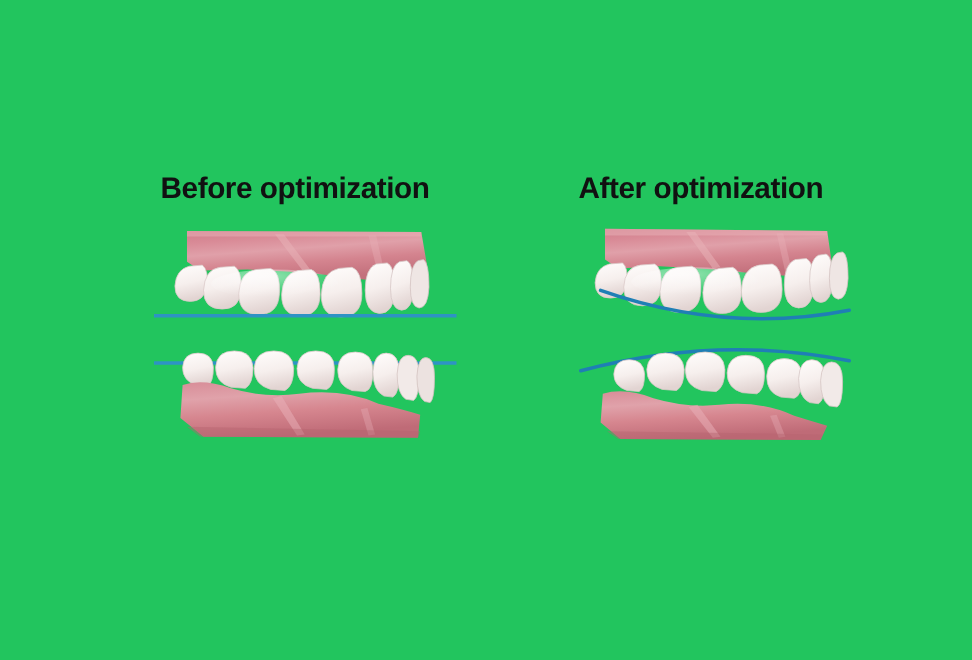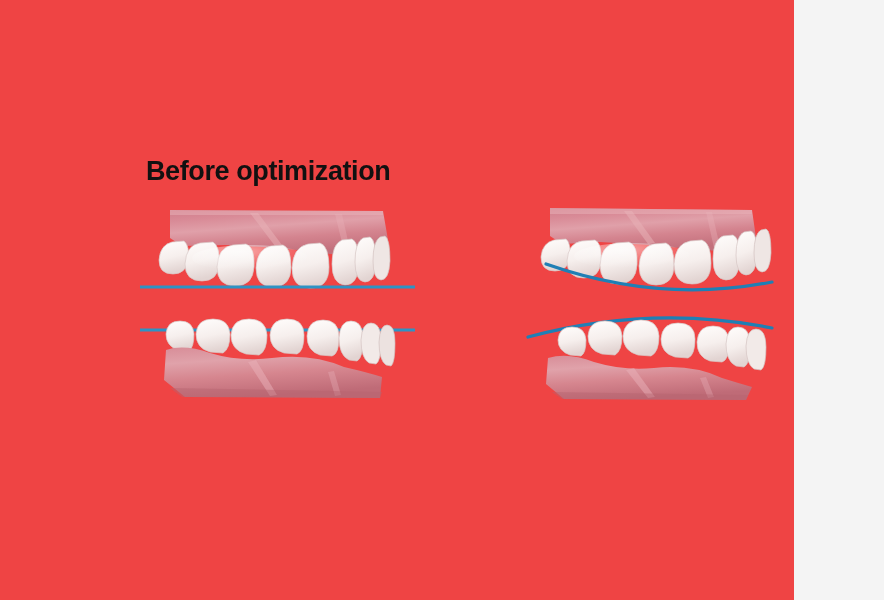--- a/index.html
+++ b/index.html
@@ -8,23 +8,23 @@
   }
   body {
     width: 884px;
     height: 600px;
     background: #f4f4f4;
     font-family: "Liberation Sans", sans-serif;
     overflow: hidden;
   }
   #stage {
     position: relative;
-    width: 794px;
+    width: 884px;
     height: 600px;
-    background: #ef4444;
+    background: #22c55e;
   }
 
   
   .panel-label {
     position: absolute;
     font-family: "Liberation Sans", sans-serif;
     font-size: 27px;
     font-weight: 700;
     letter-spacing: -0.4px;
     color: #111111;
@@ -49,20 +49,21 @@
     height: 215px;
   }
 </style>
 </head>
 <body>
 
 <div id="stage">
 
   <div id="label-before" class="panel-label">Before optimization</div>
 
+  <div id="label-after" class="panel-label">After optimization</div>
 
   <div id="panel-before" class="panel">
     <svg viewBox="0 0 300 215" xmlns="http://www.w3.org/2000/svg">
       <defs>
         <linearGradient id="gumUpB" x1="0" y1="0" x2="0.35" y2="1">
           <stop offset="0%" stop-color="#cf7d8b"></stop>
           <stop offset="22%" stop-color="#d98b97"></stop>
           <stop offset="45%" stop-color="#e0a0a9"></stop>
           <stop offset="70%" stop-color="#d4848f"></stop>
           <stop offset="100%" stop-color="#c3707c"></stop>

